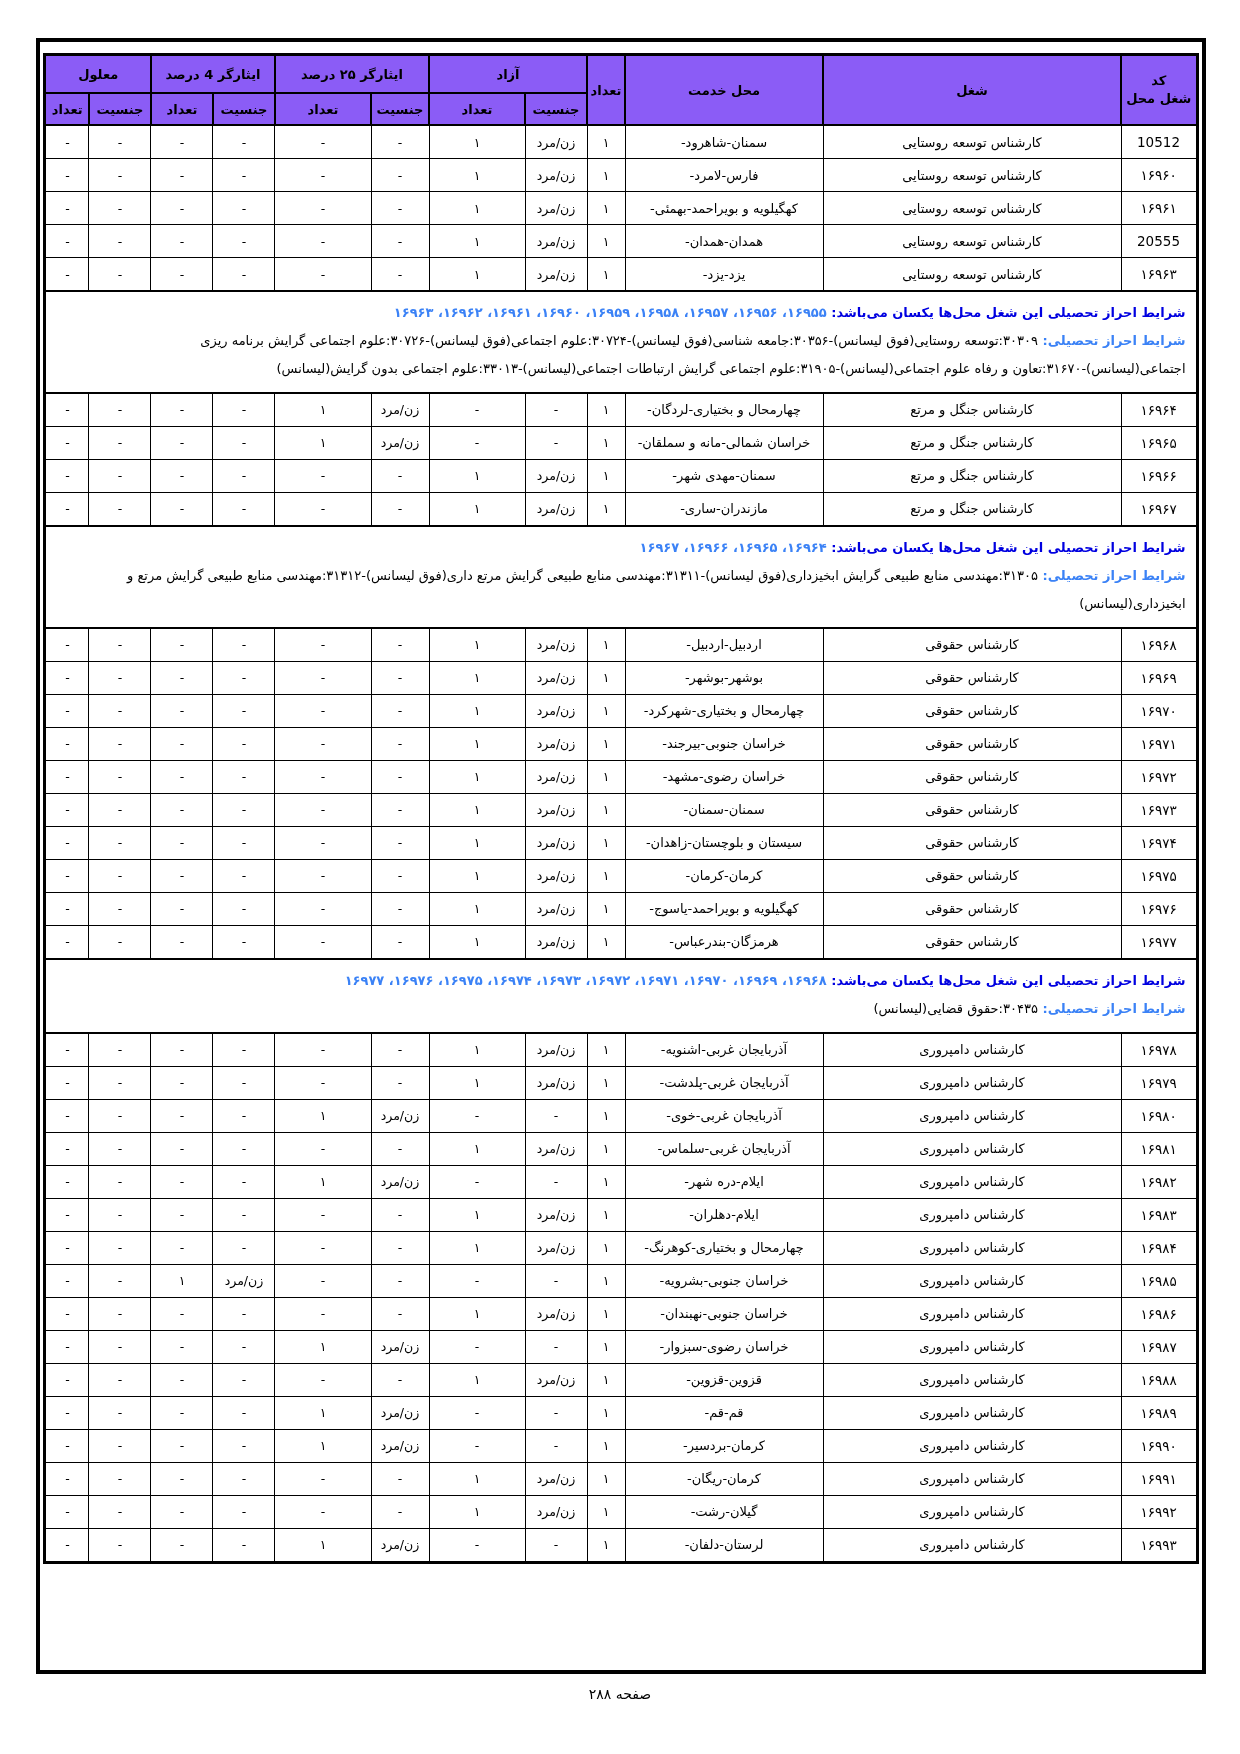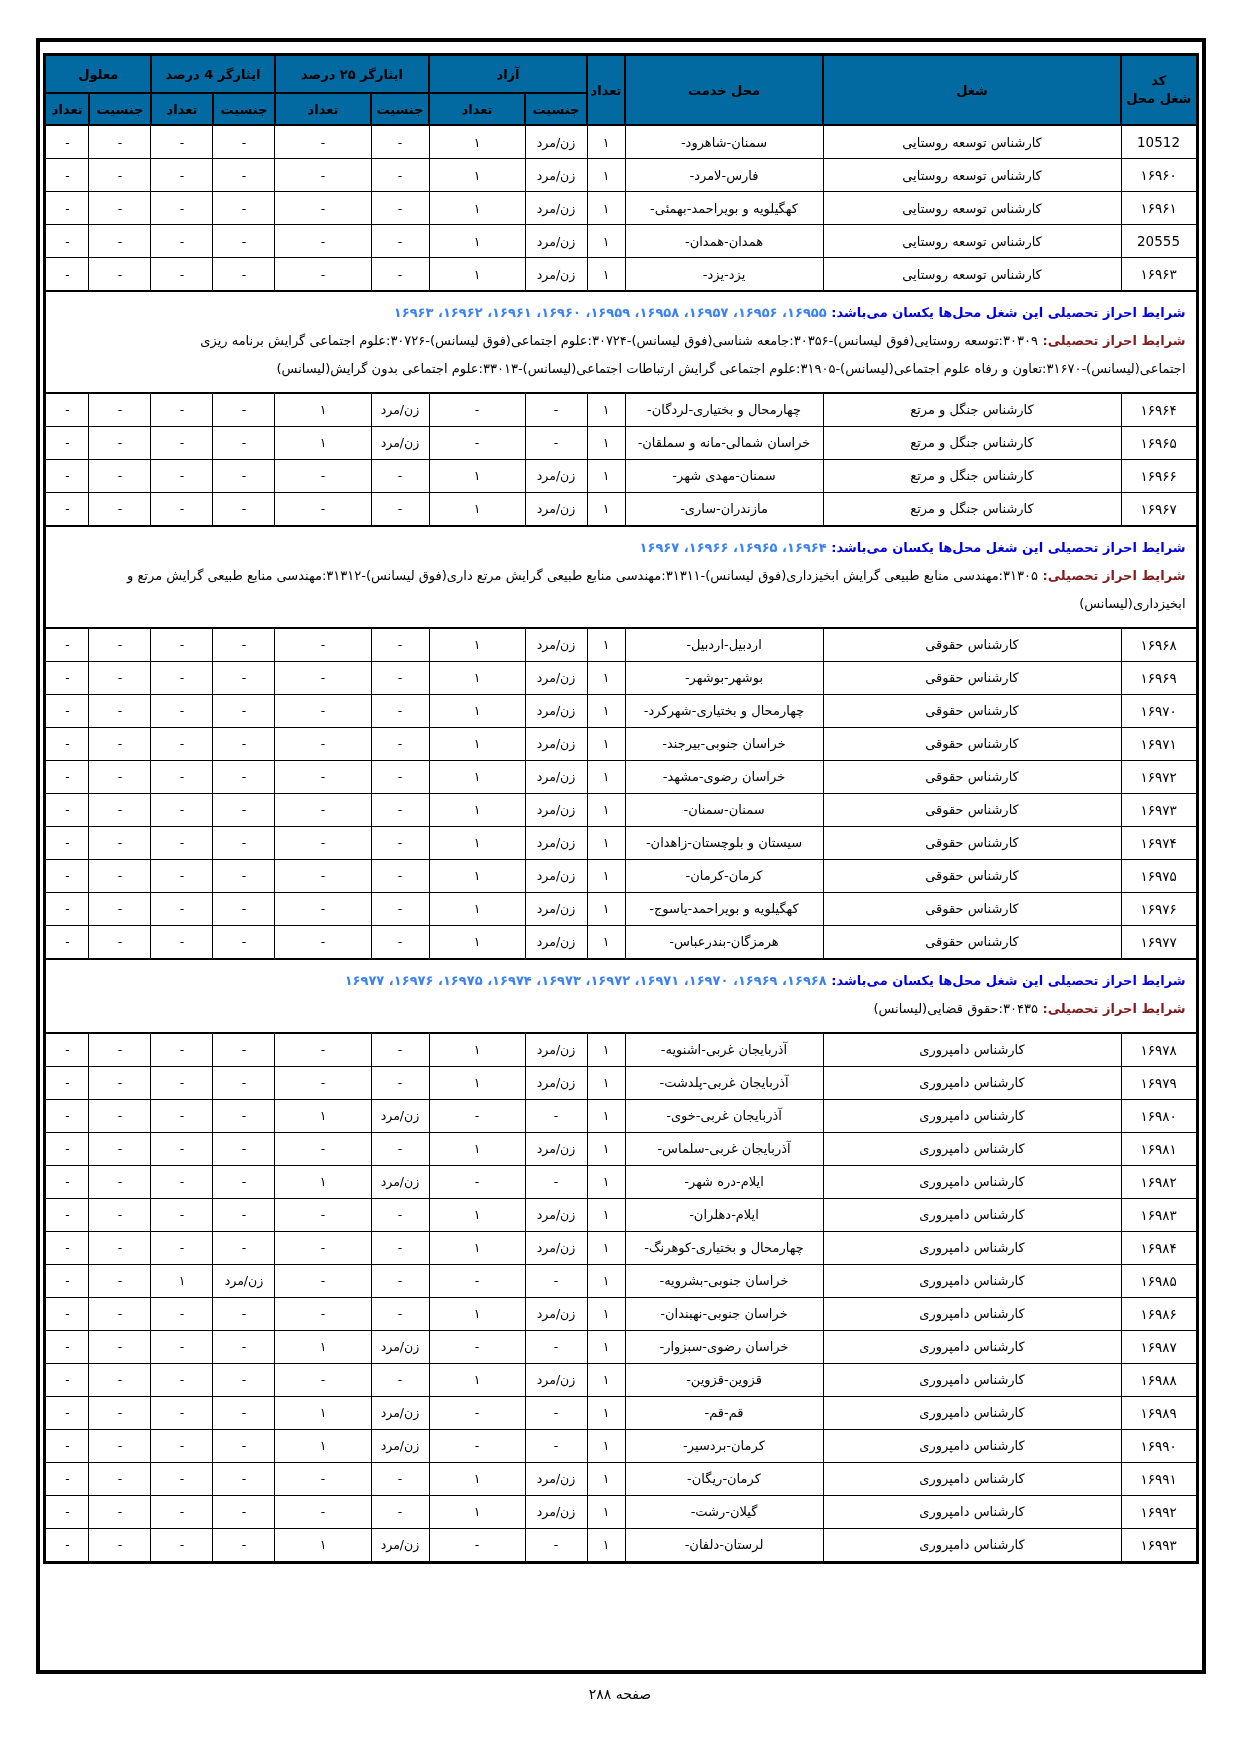--- a/index.html
+++ b/index.html
@@ -37,21 +37,21 @@
     border:3px solid #000;
   }
   .job-table th,.job-table td{
     border:1.5px solid #000;
     padding:0 3px;
     text-align:center;
     vertical-align:middle;
     overflow:hidden;
   }
   .job-table thead th{
-    background:#0369a1;
+    background:#8b5cf6;
     font-weight:bold;
     font-size:13px;
     border-width:2px;
   }
   .job-table thead tr.group-row th{height:36px;}
   .job-table thead tr.sub-row th{height:30px;}
   th.h-code{font-size:12.5px;line-height:1.35;}
   th.h-count{font-size:11px;padding:0 1px;}
   tr.data-row td{height:32px;font-size:12.5px;background:#fff;}
   tr.data-row td.c0{font-size:13.5px;}
@@ -61,21 +61,21 @@
     text-align:right;
     padding:7px 10px 9px 10px;
     border-width:2.5px 1.5px;
   }
   .note-line{
     font-size:13px;
     line-height:2.15;
     text-align:right;
   }
   .note-label-blue{color:#0000e0;font-weight:bold;margin-top:24px;}
-  .note-label-red{color:#7f1d1d;font-weight:bold;}
+  .note-label-red{color:#3b82f6;font-weight:bold;}
   .note-codes{color:#3b82f6;font-weight:bold;}
   .note-req{color:#000;}
   .page-footer{
     position:absolute;
     top:1686px;right:0;left:0;
     text-align:center;
     font-size:14px;
     color:#000;
   }
 </style>

